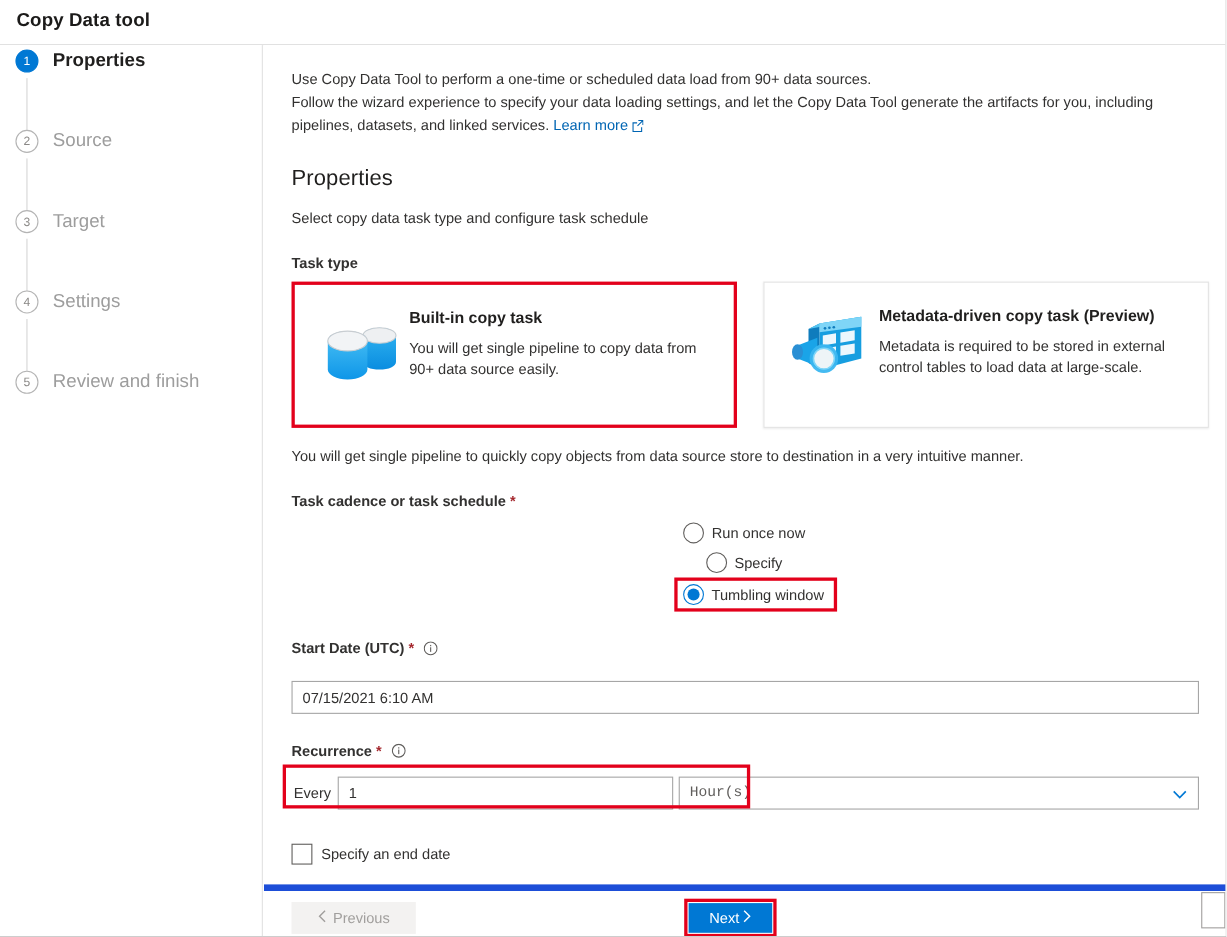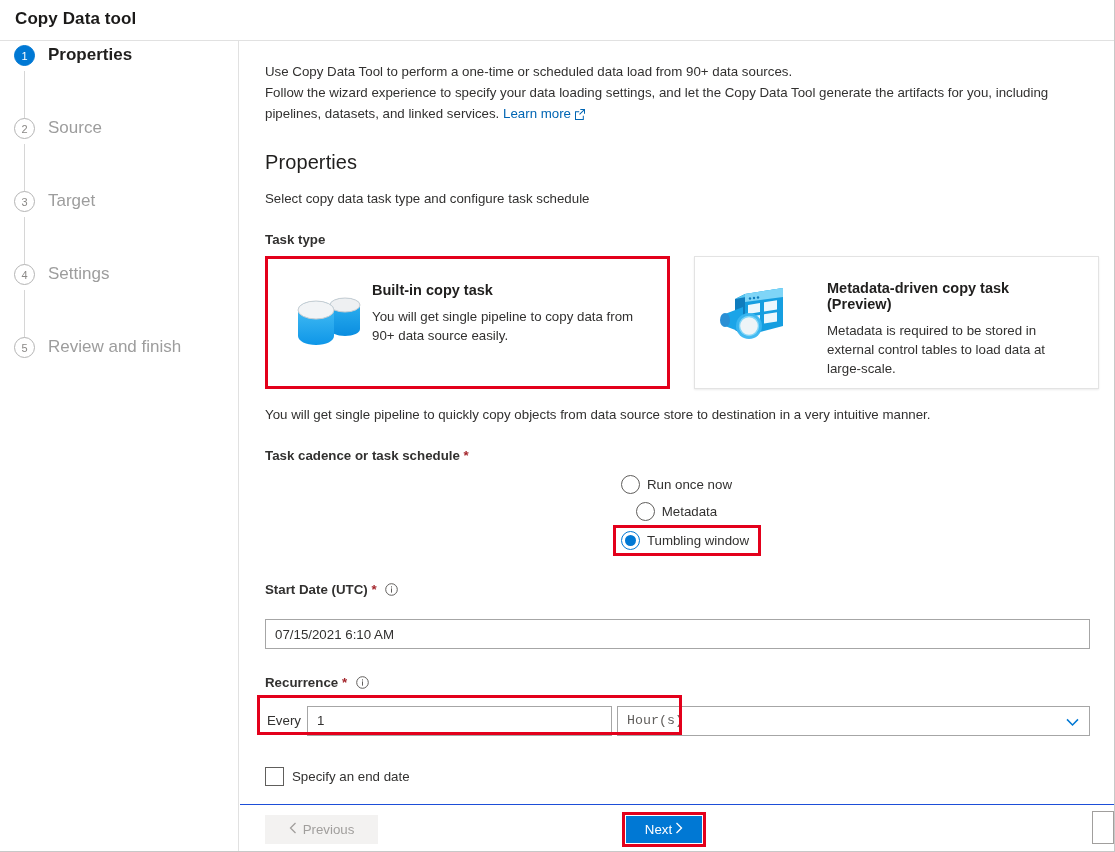--- a/index.html
+++ b/index.html
@@ -164,21 +164,20 @@
     align-items: flex-start;
     padding: 16px 32px 0 16px;
     cursor: pointer;
   }
   .card.selected {
     border: 3px solid #e3001b;
   }
   .card.plain {
     border: 1px solid #e3e3e3;
     box-shadow: 0 0.6px 1.8px rgba(0,0,0,.08);
-    gap: 28px;
   }
   .card .icon-wrap {
     flex: 0 0 88px;
     height: 90px;
     display: flex;
     align-items: center;
     justify-content: center;
   }
   .card .card-text { padding-top: 7px; }
   .card .card-title {
@@ -338,21 +337,21 @@
     color: #404040;
     margin-left: 9px;
   }
 
   
   .footer {
     position: absolute;
     left: 0; bottom: 0;
     width: 875px;
     height: 48px;
-    border-top: 1px solid #1d4ed8;
+    border-top: 6px solid #1d4ed8;
     background: #ffffff;
   }
   .btn-prev {
     position: absolute;
     left: 25px; top: 10px;
     width: 113px; height: 29px;
     background: #f3f2f1;
     border: none;
     color: #a19f9d;
     font-size: 13.3px;
@@ -529,21 +528,21 @@
         <span class="req">*</span>
       </div>
 
       <div class="radio-row">
         <div class="radio-opt">
           <span class="radio-dot"></span>
           <span>Run once now</span>
         </div>
         <div class="radio-opt">
           <span class="radio-dot"></span>
-          <span>Metadata</span>
+          <span>Specify</span>
         </div>
         <div class="radio-opt highlight">
           <span class="radio-dot on"></span>
           <span>Tumbling window</span>
         </div>
       </div>
 
       
       <div class="field-label">
         <span>Start Date (UTC)</span>

